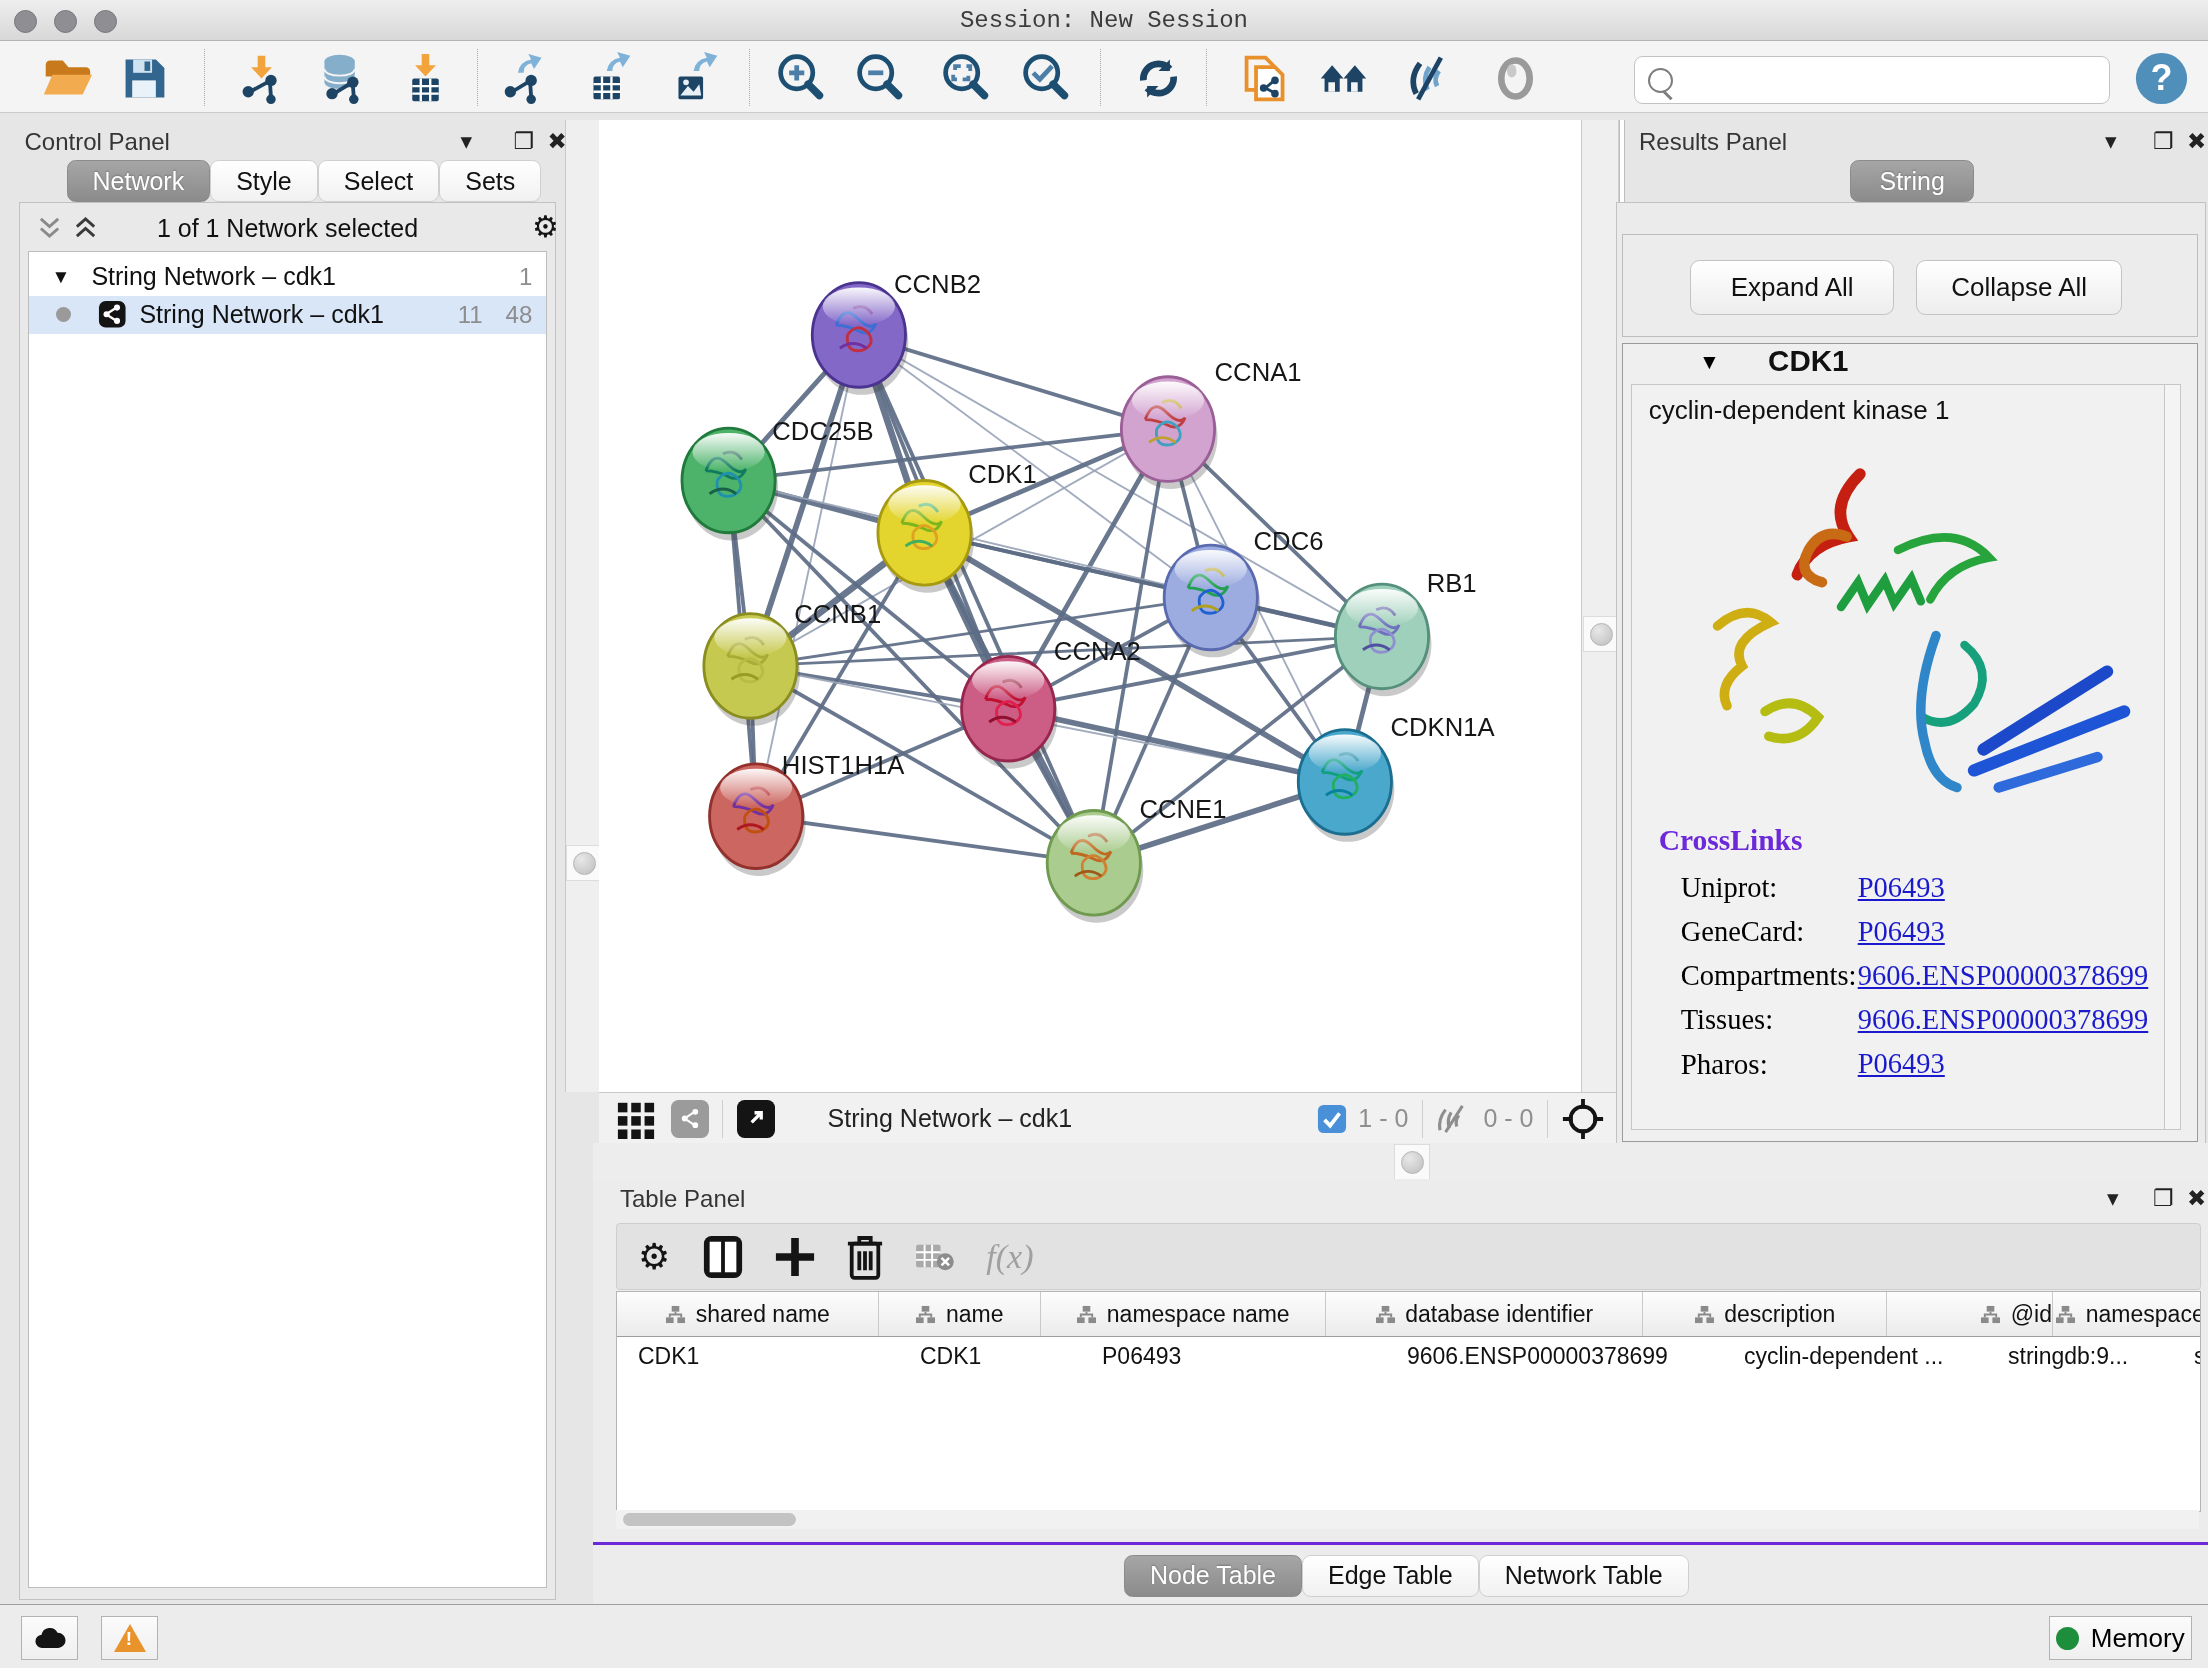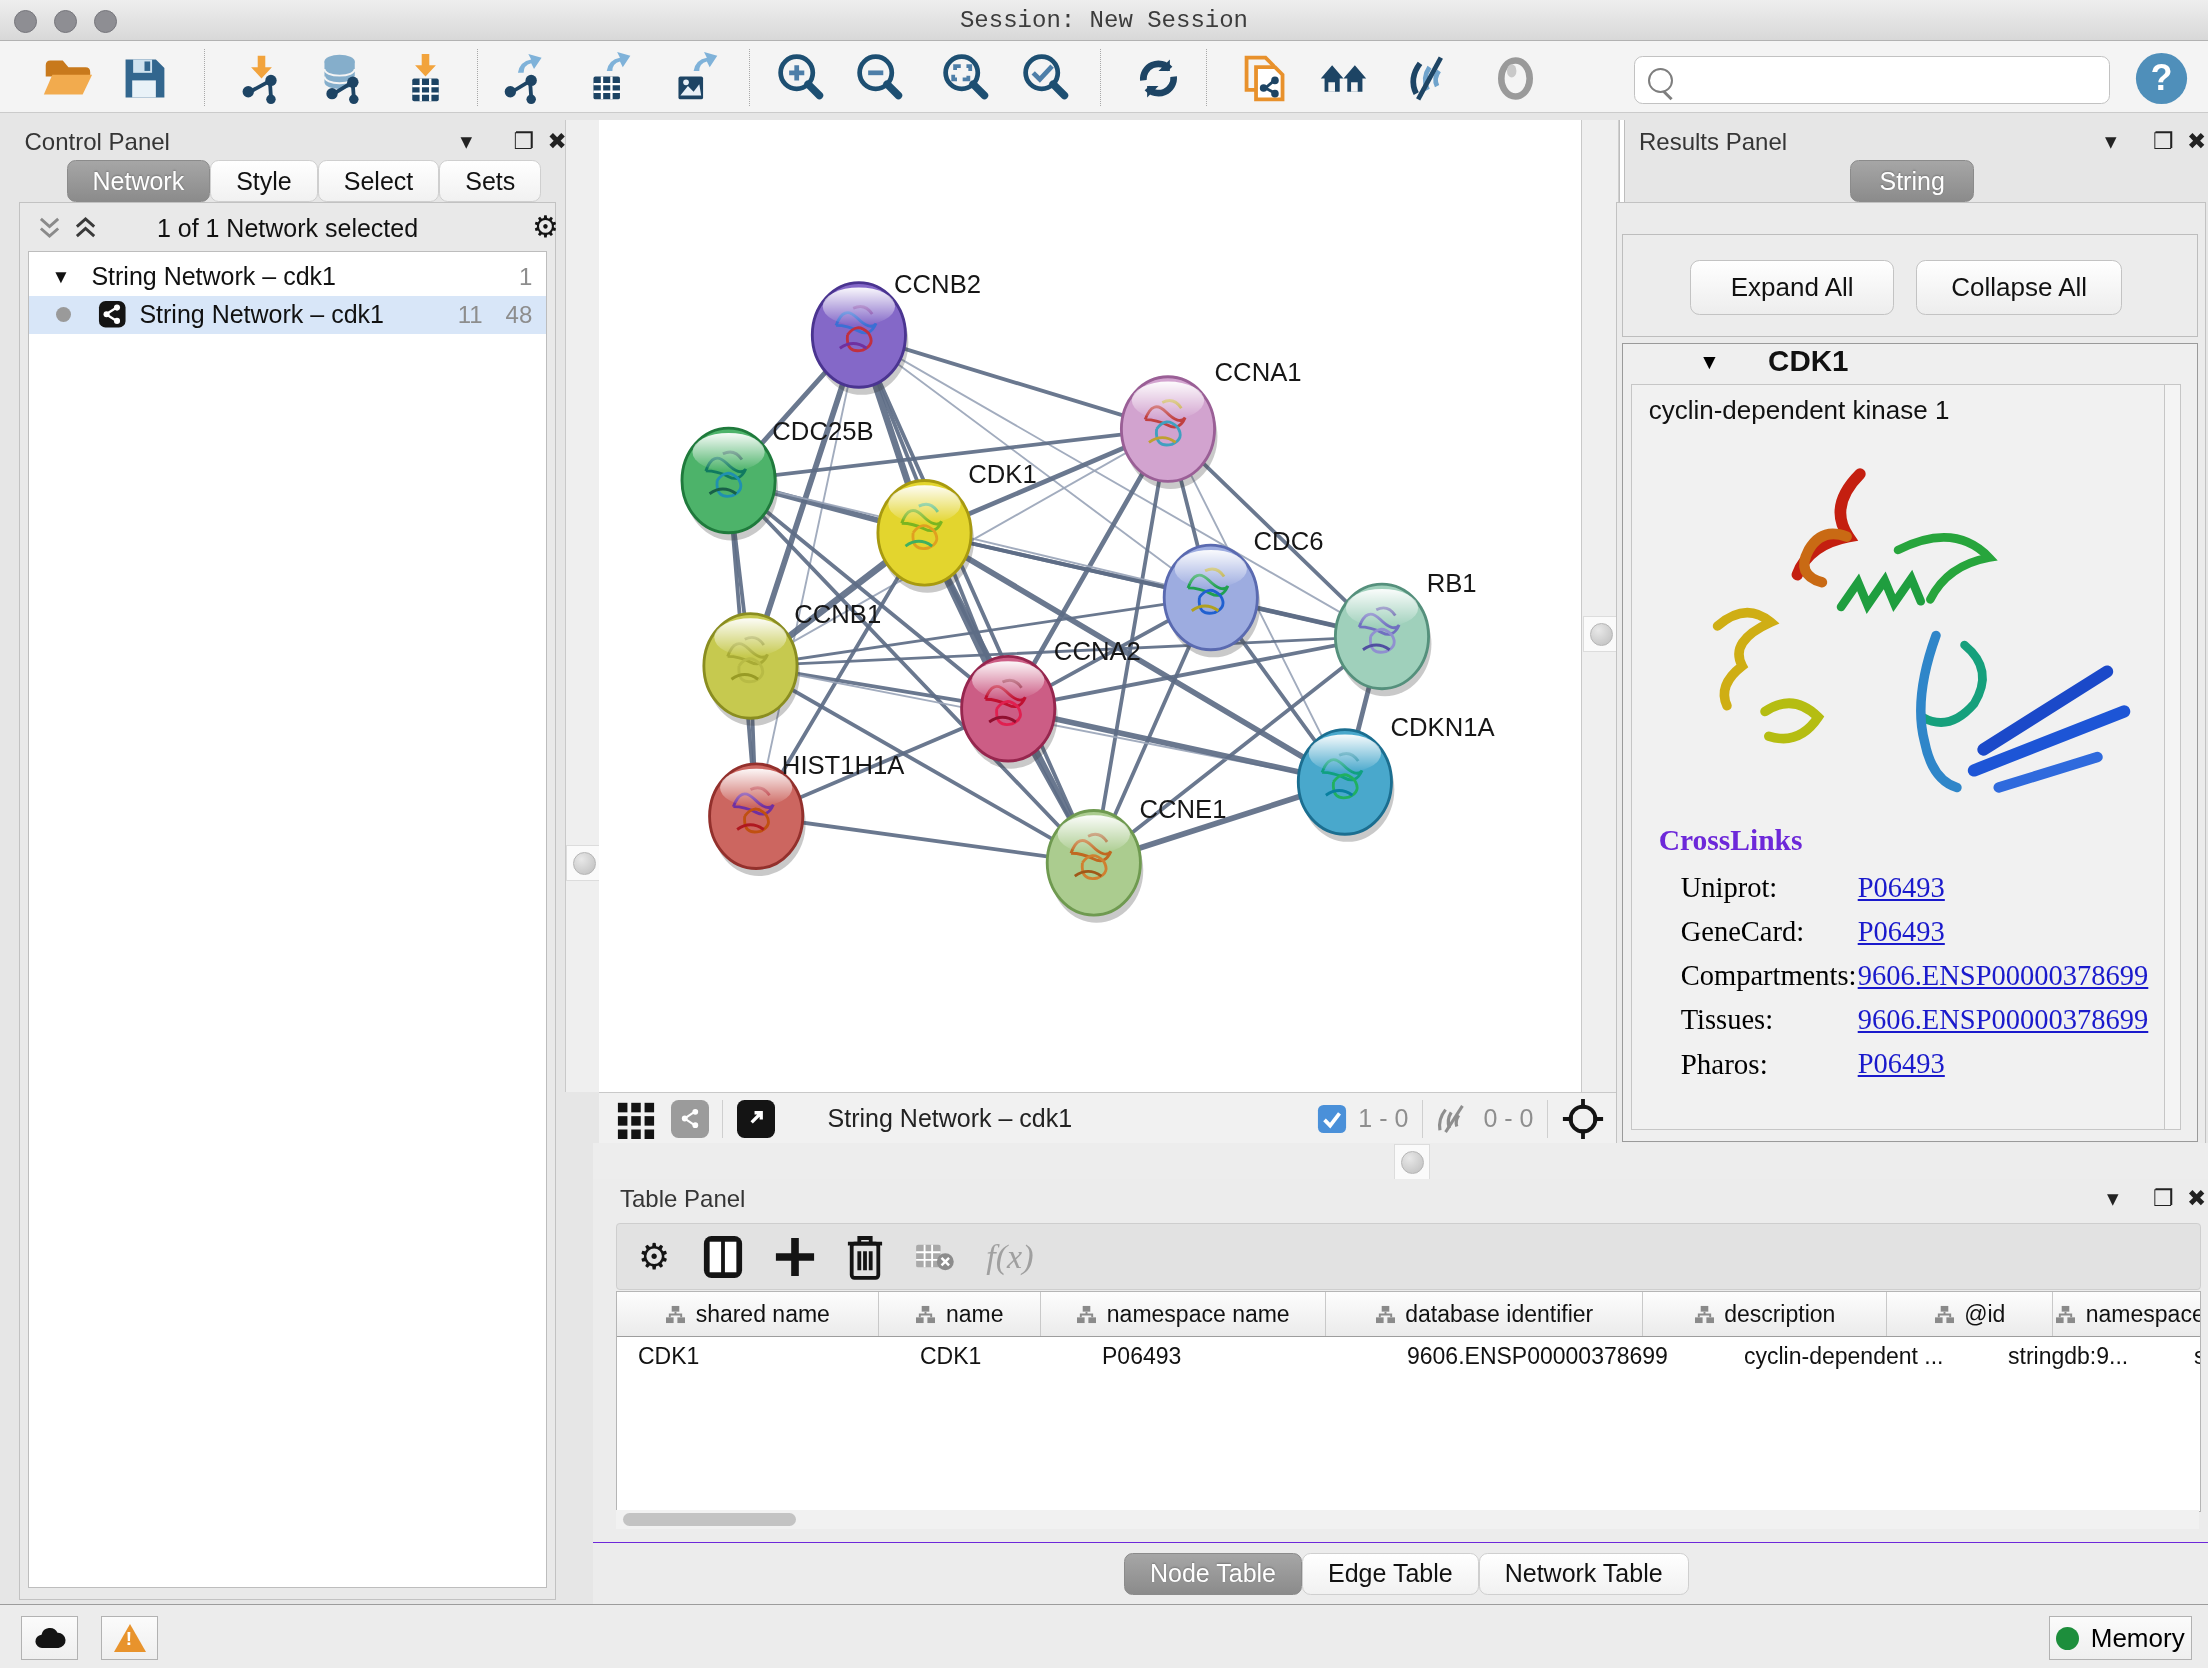--- a/index.html
+++ b/index.html
@@ -49,21 +49,21 @@
   
   #table-panel{left:593px;top:1179px;width:1615px;height:424px;background:#ececec;}
   #tp-toolbar{position:absolute;left:23px;top:44px;width:1583px;height:65px;background:#e2e2e2;border:1px solid #cecece;border-radius:3.8px;display:flex;align-items:center;}
   #tp-table{position:absolute;left:23px;top:112px;width:1583px;height:219px;background:#fff;border:1px solid #b5b5b5;overflow:hidden;}
   .th-row{display:flex;height:44px;background:linear-gradient(#fdfdfd,#ebebeb);border-bottom:1.9px solid #9d9d9d;}
   .th{display:flex;align-items:center;justify-content:center;gap:9.5px;border-right:1px solid #c9c9c9;font-size:23px;color:#111;overflow:hidden;white-space:nowrap;}
   .td-row{display:flex;height:38px;}
   .td{font-size:23px;color:#111;padding-left:21px;display:flex;align-items:center;overflow:hidden;white-space:nowrap;}
   #tp-scroll{position:absolute;left:23px;top:331px;width:1583px;height:19px;background:#f1f1f1;}
   #tp-thumb{position:absolute;left:6.7px;top:2.9px;width:173px;height:13.3px;border-radius:6.7px;background:#c3c3c3;}
-  #tp-tabs{position:absolute;left:0;top:363px;width:1615px;height:61px;background:#ececec;border-top:1px solid #6d28d9;}
+  #tp-tabs{position:absolute;left:0;top:363px;width:1615px;height:61px;background:#ececec;border-top:3px solid #6d28d9;}
   
   #statusbar{left:0;top:1604px;width:2208px;height:65px;background:#ececec;border-top:1px solid #9c9c9c;}
   .sb-btn{position:absolute;top:11.4px;height:42px;background:linear-gradient(#fbfbfb,#efefef);border:1.9px solid #b2b2b2;display:flex;align-items:center;justify-content:center;cursor:pointer;}
   .warn-tri{width:0;height:0;border-left:16px solid transparent;border-right:16px solid transparent;border-bottom:28.5px solid #e8932c;position:relative;}
   .warn-tri:after{content:"!";position:absolute;left:-3.8px;top:3.8px;color:#fff;font-weight:bold;font-size:19px;}
   .gear-glyph{font-family:"DejaVu Sans",sans-serif;}
 </style>
 </head>
 <body>
 
@@ -668,21 +668,21 @@
           </div>
           <div class="th" style="width: 243px; flex: 0 0 243px;">
             <svg width="21" height="19" viewBox="0 0 22 20">
               <rect x="7" y="1" width="8" height="6" fill="#8a8a8a"></rect>
               <rect x="1" y="13" width="8" height="6" fill="#8a8a8a"></rect>
               <rect x="13" y="13" width="8" height="6" fill="#8a8a8a"></rect>
               <path d="M11 7 v3 M11 10 H5 v3 M11 10 h6 v3" stroke="#8a8a8a" stroke-width="2" fill="none"></path>
             </svg>
             <span>description</span>
           </div>
-          <div class="th" style="width: 165px; flex: 0 0 165px;">
+          <div class="th" style="width: 165px; flex: 0 0 165px; justify-content: flex-end;">
             <svg width="21" height="19" viewBox="0 0 22 20">
               <rect x="7" y="1" width="8" height="6" fill="#8a8a8a"></rect>
               <rect x="1" y="13" width="8" height="6" fill="#8a8a8a"></rect>
               <rect x="13" y="13" width="8" height="6" fill="#8a8a8a"></rect>
               <path d="M11 7 v3 M11 10 H5 v3 M11 10 h6 v3" stroke="#8a8a8a" stroke-width="2" fill="none"></path>
             </svg>
             <span>@id</span>
           </div>
           <div class="th" style="width: 154px; flex: 0 0 154px;">
             <svg width="21" height="19" viewBox="0 0 22 20">

